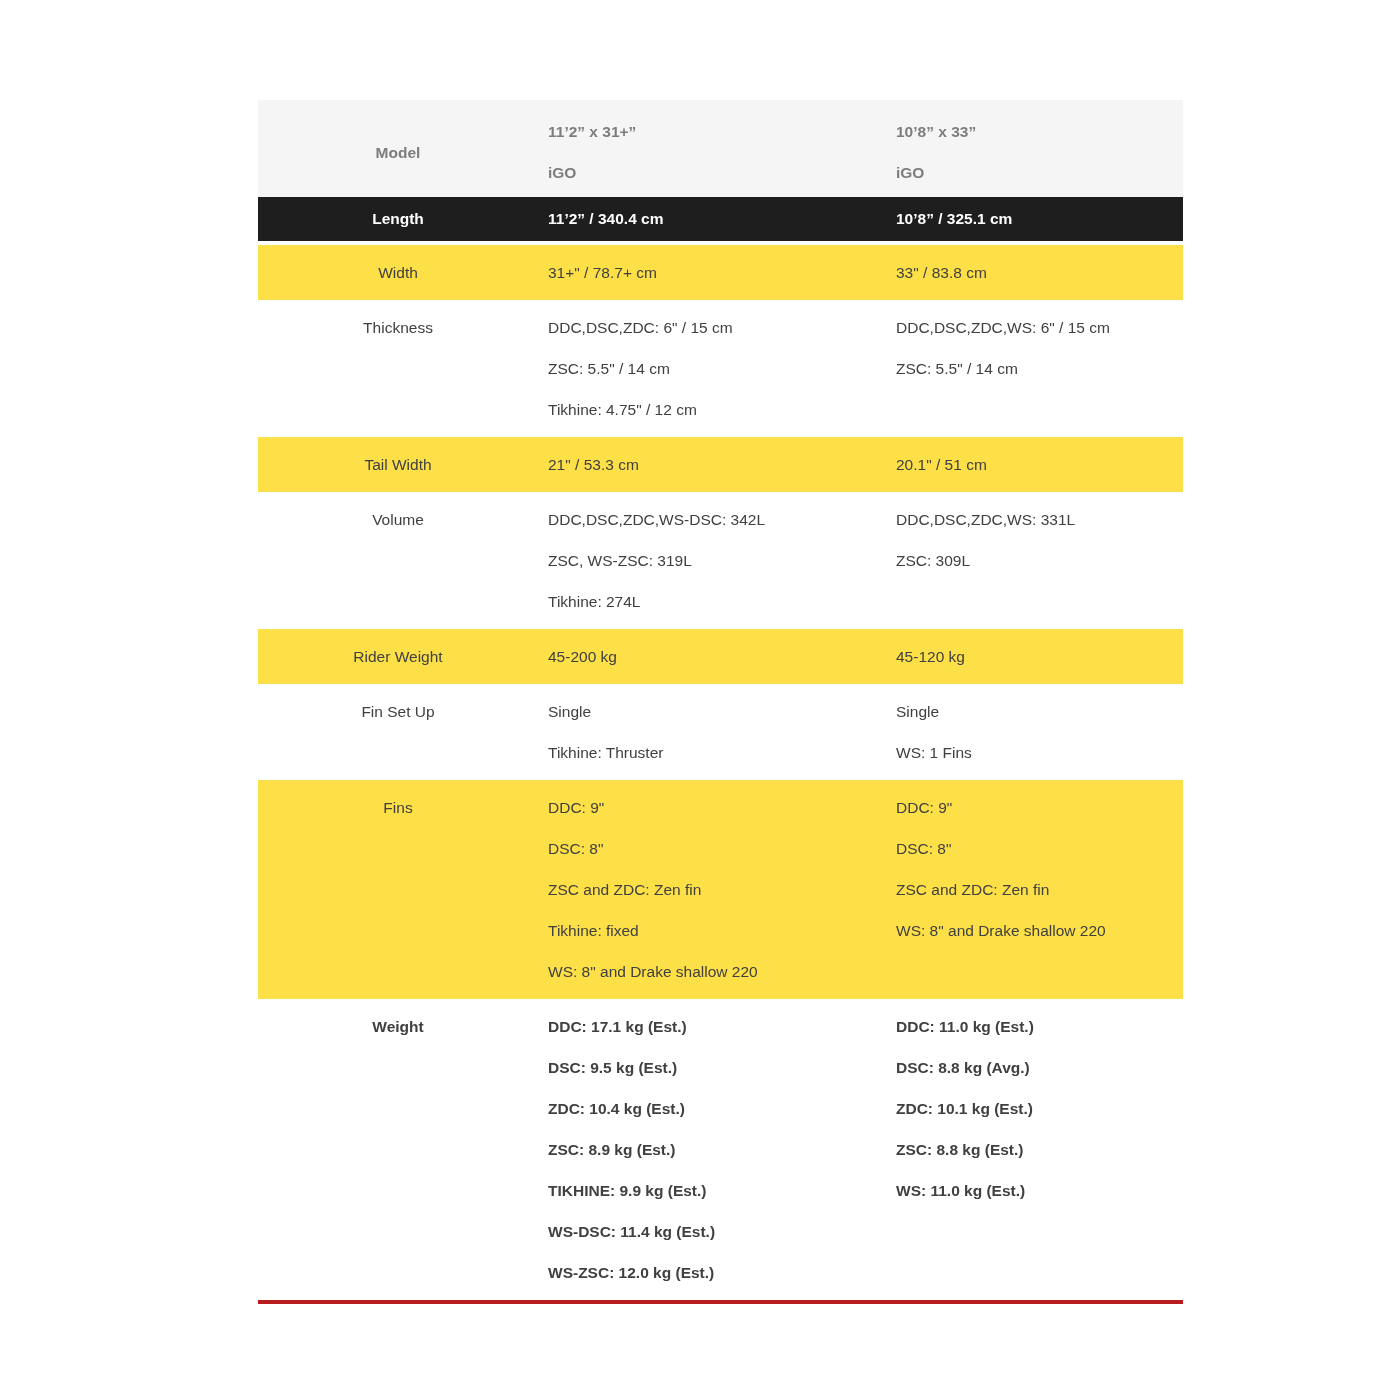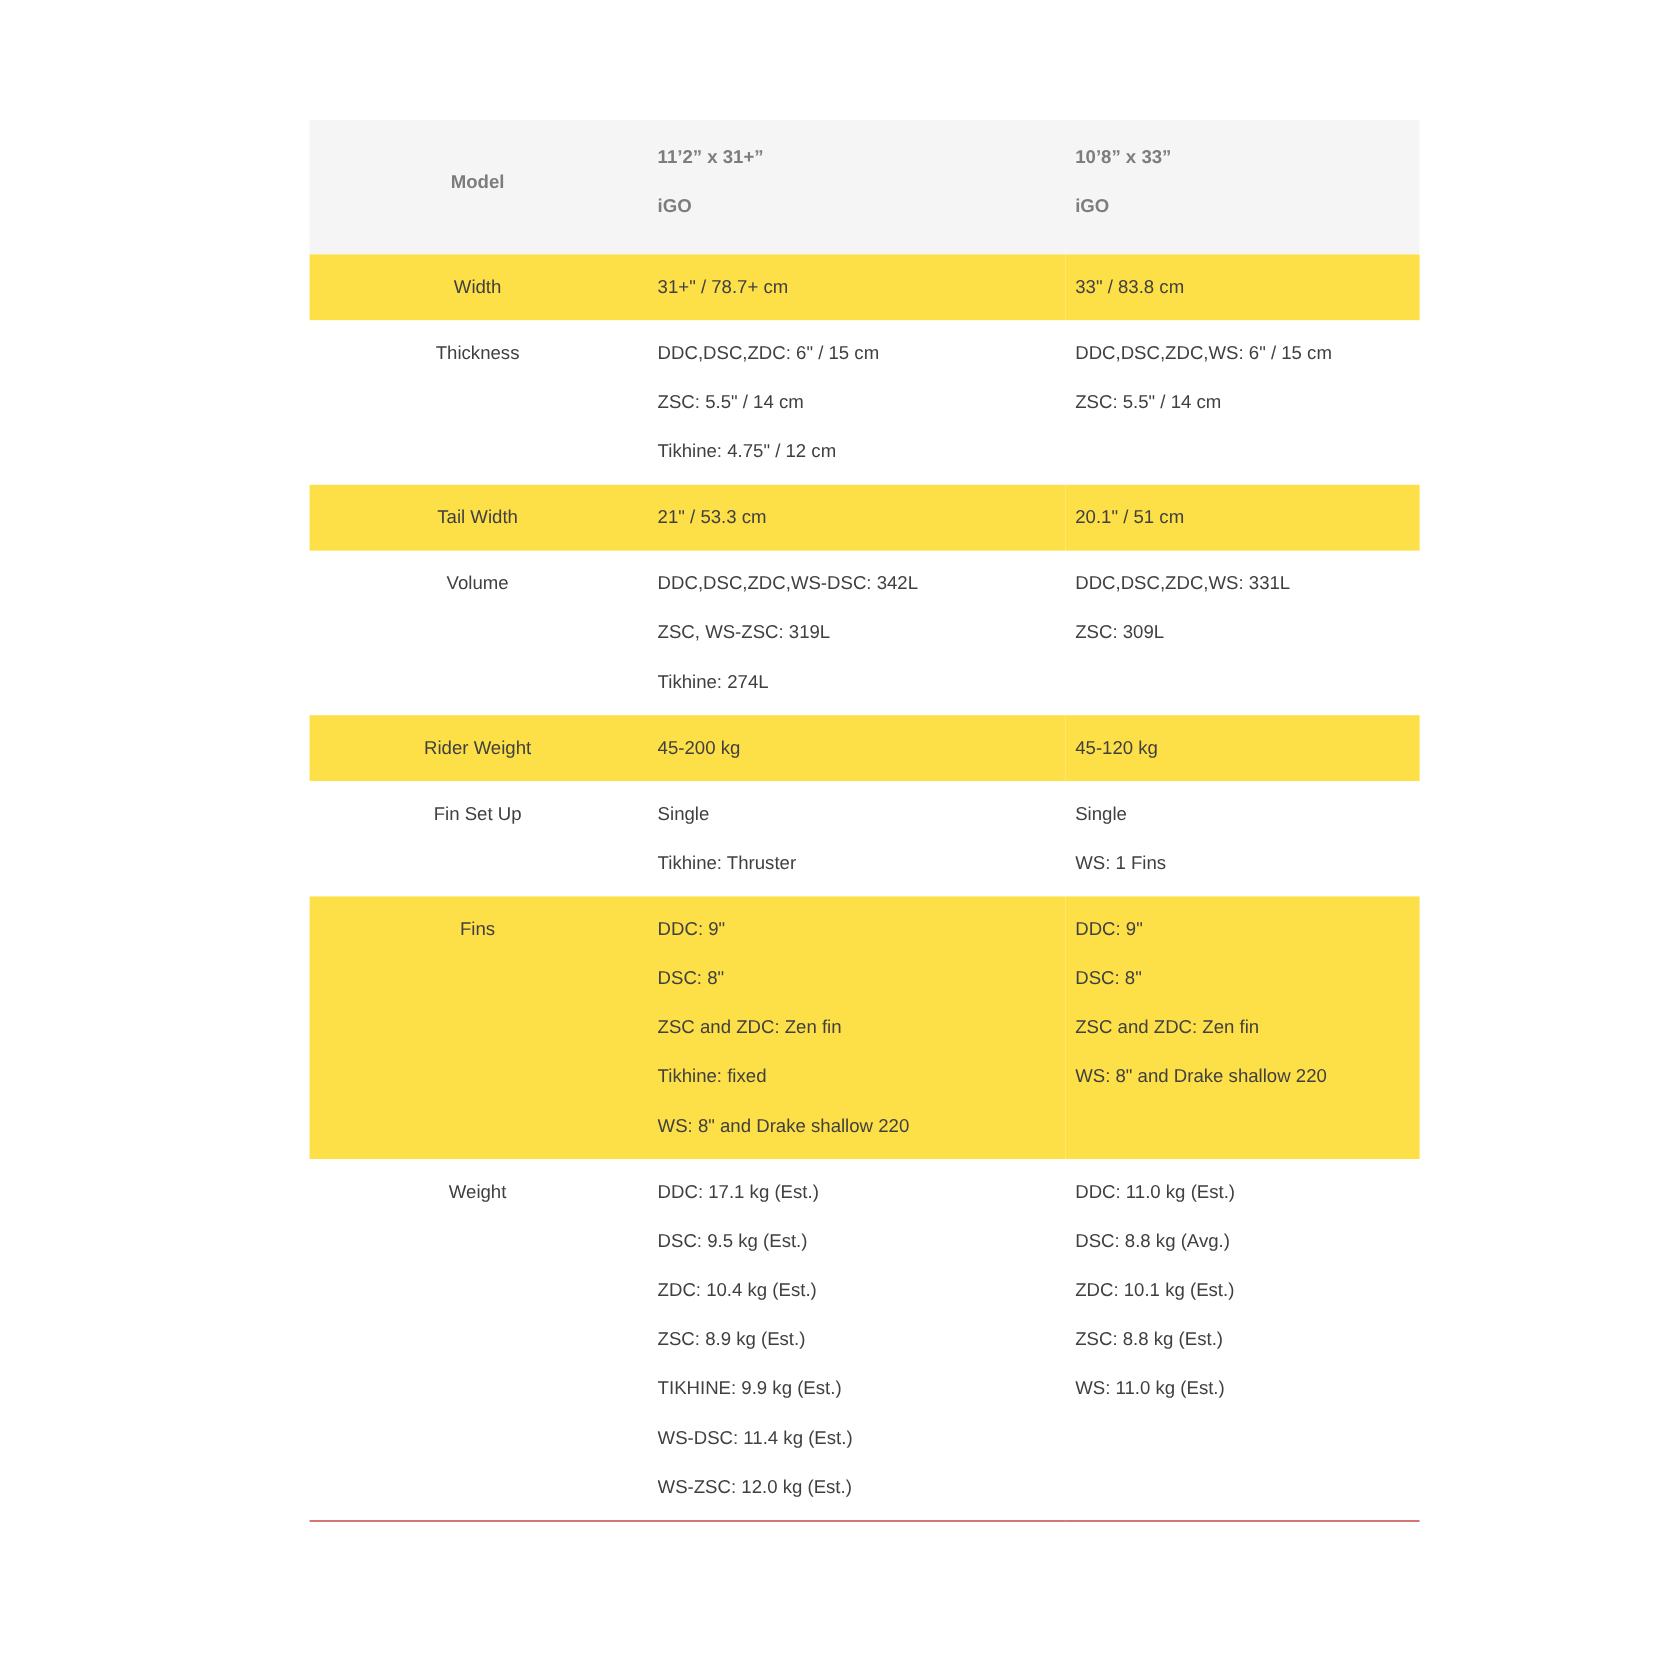--- a/index.html
+++ b/index.html
@@ -36,39 +36,39 @@
     line-height: 41px;
     white-space: nowrap;
     overflow: hidden;
   }
   
   tr.header-row td {
     background: #f5f5f5;
     color: #7d7d7d;
     font-weight: 700;
     padding-top: 11px;
-    padding-bottom: 19px;
+    padding-bottom: 4px;
   }
   tr.header-row td.label-cell {
     vertical-align: middle;
   }
   
   tr.highlight-row td {
     background: #1e1e1e;
     color: #ffffff;
     font-weight: 700;
     padding-top: 2px;
     padding-bottom: 2px;
     border-bottom: 4px solid #ffffff;
   }
   tr.highlight-row .line { line-height: 40px; }
   
   tr.stripe td { background: #fde047; }
   tr.plain td  { background: #ffffff; }
-  tr.last-row td { border-bottom: 1px solid #b91c1c; }
+  tr.last-row td { border-bottom: 4px solid #b91c1c; font-weight: bold; }
   td.label-cell { padding-left: 9px; text-align: center; }
 </style>
 </head>
 <body>
 
 <div class="page">
   <table class="spec-table">
     <colgroup>
       <col style="width:282px">
       <col style="width:348px">
@@ -83,20 +83,31 @@
         <td>
           <div class="line">11’2” x 31+”</div>
           <div class="line">iGO</div>
         </td>
         <td>
           <div class="line">10’8” x 33”</div>
           <div class="line">iGO</div>
         </td>
       </tr>
 
+      <tr class="highlight-row">
+        <td class="label-cell">
+          <div class="line">Length</div>
+        </td>
+        <td>
+          <div class="line">11’2” / 340.4 cm</div>
+        </td>
+        <td>
+          <div class="line">10’8” / 325.1 cm</div>
+        </td>
+      </tr>
 
       <tr class="stripe">
         <td class="label-cell">
           <div class="line">Width</div>
         </td>
         <td>
           <div class="line">31+" / 78.7+ cm</div>
         </td>
         <td>
           <div class="line">33" / 83.8 cm</div>

